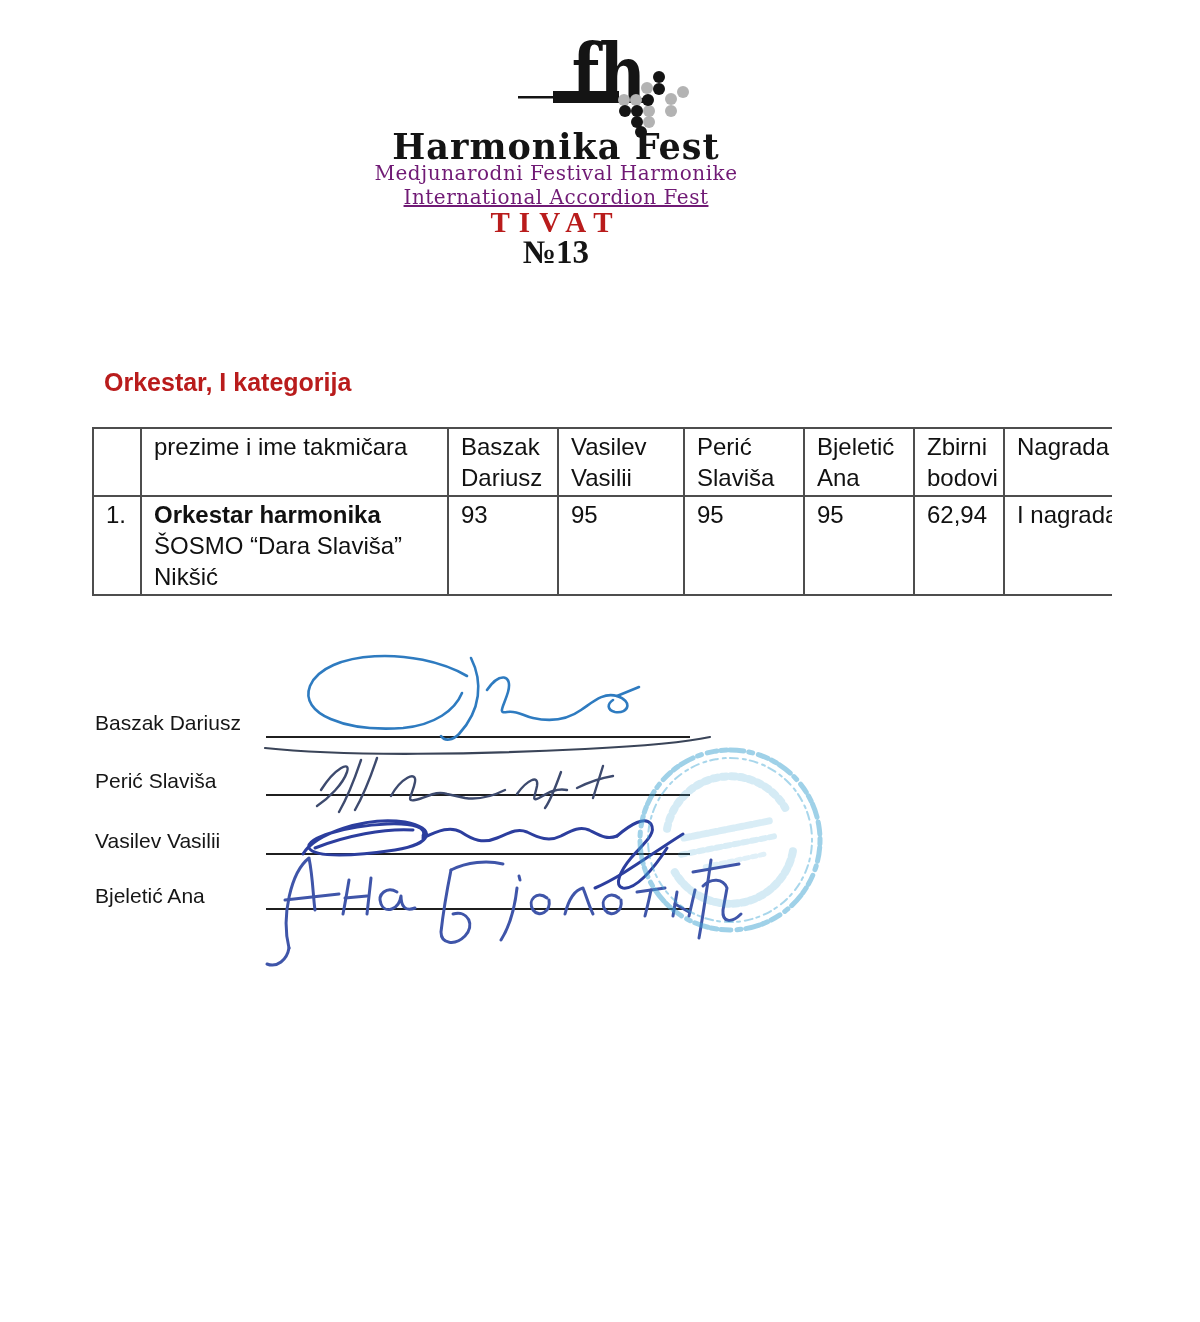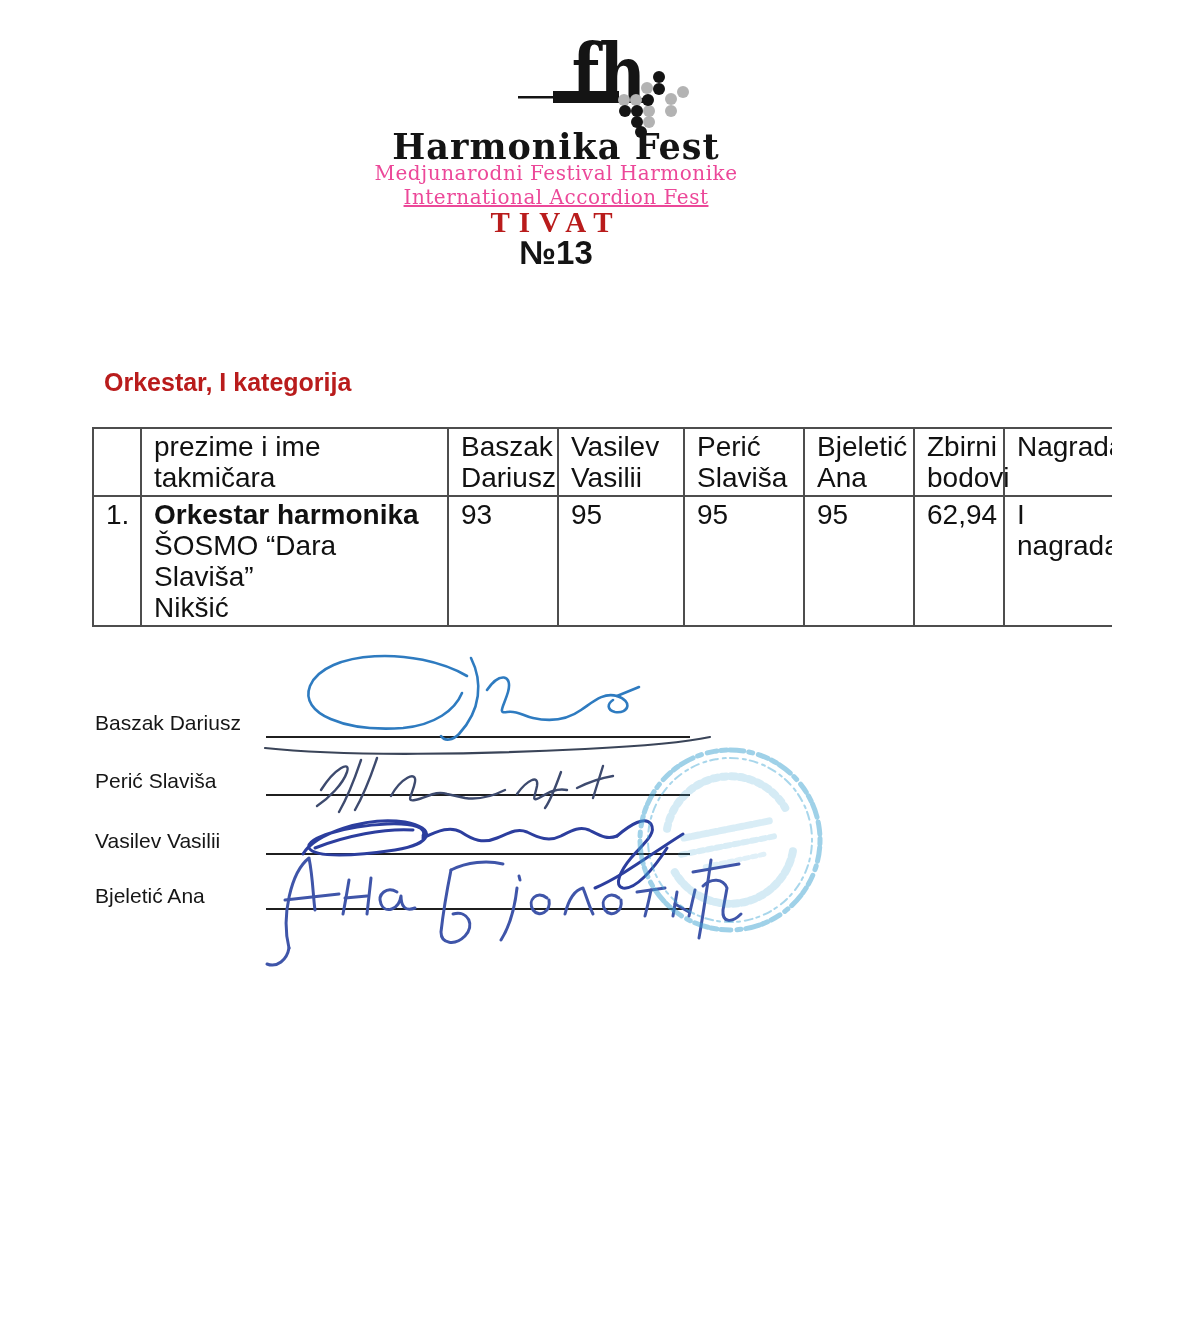--- a/index.html
+++ b/index.html
@@ -4,33 +4,33 @@
 <style>
   html,body{margin:0;padding:0;background:#ffffff;}
   .page{position:relative;width:1112px;height:1322px;background:#ffffff;overflow:hidden;
         font-family:"Liberation Sans",sans-serif;color:#1a1a1a;}
   .abs{position:absolute;}
   .ctr{left:0;width:100%;text-align:center;}
 
   
   .festival-title{top:126px;font-family:"DejaVu Serif",serif;font-weight:bold;
                   font-size:35px;letter-spacing:1px;color:#141414;}
-  .festival-sub{font-family:"DejaVu Serif",serif;font-size:20px;color:#ec4899;letter-spacing:.5px;}
+  .festival-sub{font-family:"DejaVu Serif",serif;font-size:20px;color:#701a75;letter-spacing:.5px;}
   .sub-sr{top:161px;}
   .sub-en{top:185px;text-decoration:underline;}
   .festival-city{top:206px;font-family:Liberation Serif, serif;font-size:29px;
                  letter-spacing:9px;color:#b91c1c;font-weight:bold;}
-  .festival-edition{top:234px;font-family:Liberation Sans, sans-serif;font-size:33px;
+  .festival-edition{top:234px;font-family:Liberation Serif, serif;font-size:33px;
                     font-weight:bold;color:#141414;}
 
   .section-title{left:94px;top:368px;font-size:25px;font-weight:bold;color:#b91c1c;margin-left:10px;}
 
   
   table.results{position:absolute;left:92px;top:427px;border-collapse:collapse;
-                table-layout:fixed;width:1044px;font-size:28px;line-height:31px;}
+                table-layout:fixed;width:1044px;font-size:24px;line-height:31px;}
   table.results th,table.results td{border:2px solid #4d4d4d;vertical-align:top;
                 text-align:left;padding:2px 6px 2px 12px;font-weight:normal;color:#111;}
   table.results tr.hdr{height:66px;}
   table.results tr.body-row{height:98px;}
   th.judge{font-weight:bold;}
   td.num{text-align:center;padding-left:2px;}
   .name-line-bold{font-weight:bold;}
 
   
   .sig-label{left:95px;font-size:21px;color:#161616;}

